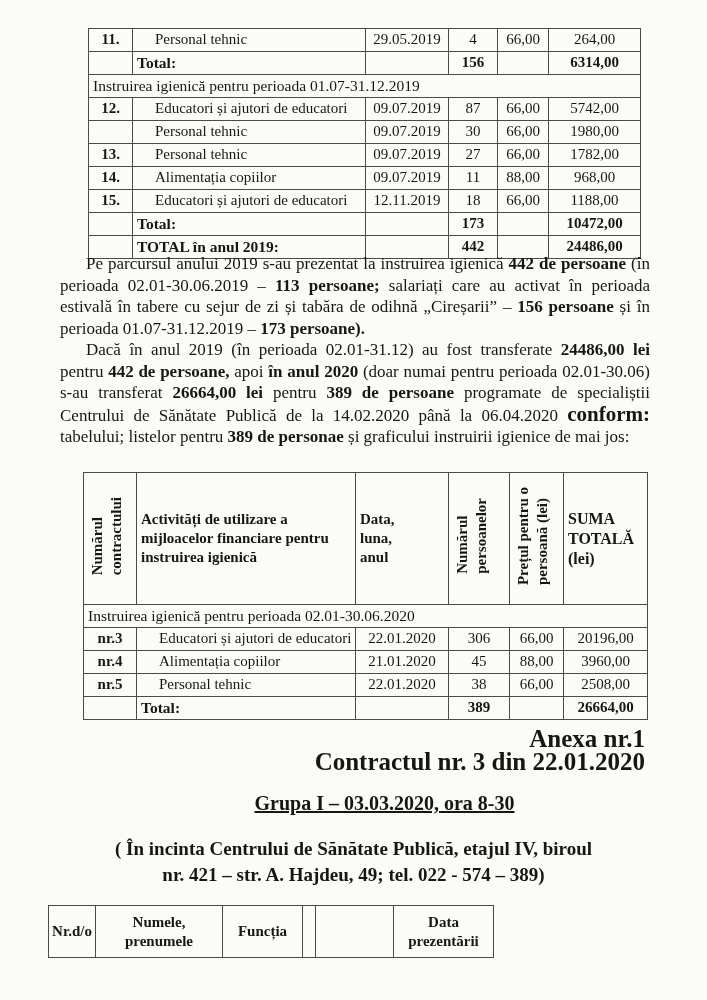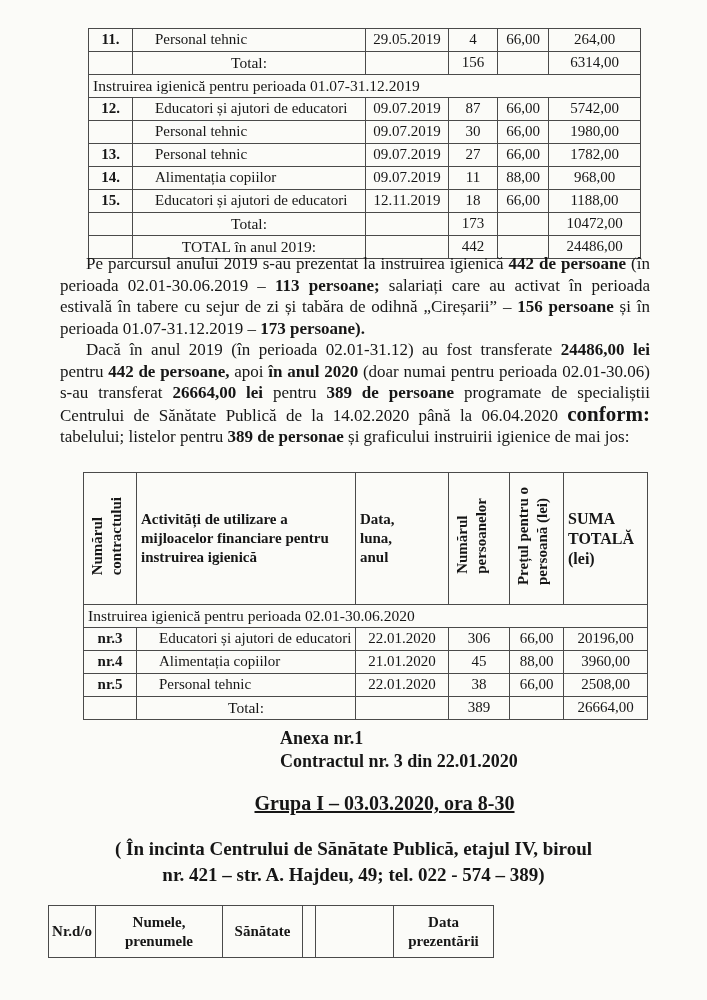--- a/index.html
+++ b/index.html
@@ -11,42 +11,42 @@
   .abs{position:absolute}
   table{border-collapse:collapse;table-layout:fixed;background:#fbfbf8}
   .dtable td{
     border:1px solid #4a4a4a;font-size:15px;height:22px;
     padding:0 4px;line-height:1.05;vertical-align:middle;
     overflow:hidden;
   }
   .dtable .num{font-weight:bold;text-align:center}
   .dtable .act{text-align:left;padding-left:22px;padding-right:2px;white-space:nowrap}
   .dtable .ctr{text-align:center}
-  .dtable .b{font-weight:normal}
+  .dtable .b{font-weight:bold}
   .dtable .sec{font-weight:normal;text-align:left;font-size:15.5px;white-space:nowrap}
-  .dtable .tot{font-weight:normal;text-align:center;font-size:15.5px}
+  .dtable .tot{font-weight:bold;text-align:left;font-size:15.5px}
 
   #t1{left:88px;top:28px;width:552px}
   #t2{left:83px;top:472px;width:564px}
   #t2 tr.hrow td{height:131px}
   #t2 td.hd{font-weight:bold;text-align:left;vertical-align:middle;
     white-space:pre-line;font-size:15px;line-height:1.25}
   #t2 td.hd-sum{font-size:16px}
   .vert{
     writing-mode:vertical-rl;transform:rotate(180deg);display:inline-block;
     white-space:pre-line;font-weight:bold;font-size:15px;line-height:1.25;
   }
 
   .paras{left:60px;top:253px;width:590px}
   .paras p{margin:0;font-size:17px;line-height:21.5px;text-align:justify;text-indent:26px}
   .paras .b{font-weight:bold}
   .paras .big{font-size:21px}
 
-  .annex{left:280px;right:62px;top:727px;font-weight:bold;
-    font-size:18px;line-height:23px}
+  .annex{left:280px;right:62px;top:727px;text-align:right;font-weight:bold;
+    font-size:25px;line-height:23px}
   .grupa{left:70px;right:8px;top:792px;text-align:center;font-weight:bold;font-size:20px}
   .grupa span{text-decoration:underline}
   .loc{left:18px;right:18px;top:836px;text-align:center;font-weight:bold;
     font-size:19px;line-height:26px}
 
   #t3{left:48px;top:905px;width:445px}
   #t3 td{
     border:1px solid #4a4a4a;font-weight:bold;font-size:15px;text-align:center;
     vertical-align:middle;height:51px;line-height:1.25;padding:0 3px;
   }
@@ -234,19 +234,19 @@
       <col style="width:127px">
       <col style="width:80px">
     <col style="width:13px">
       <col style="width:78px">
       <col style="width:100px">
   </colgroup>
   <tbody>
     <tr>
       <td>Nr.d/o</td>
       <td>Numele, prenumele</td>
-      <td>Sănătate</td>
+      <td>Funcția</td>
       <td></td>
       <td></td>
       <td>Data prezentării</td>
     </tr>
   </tbody>
 </table>
 
 </body></html>

